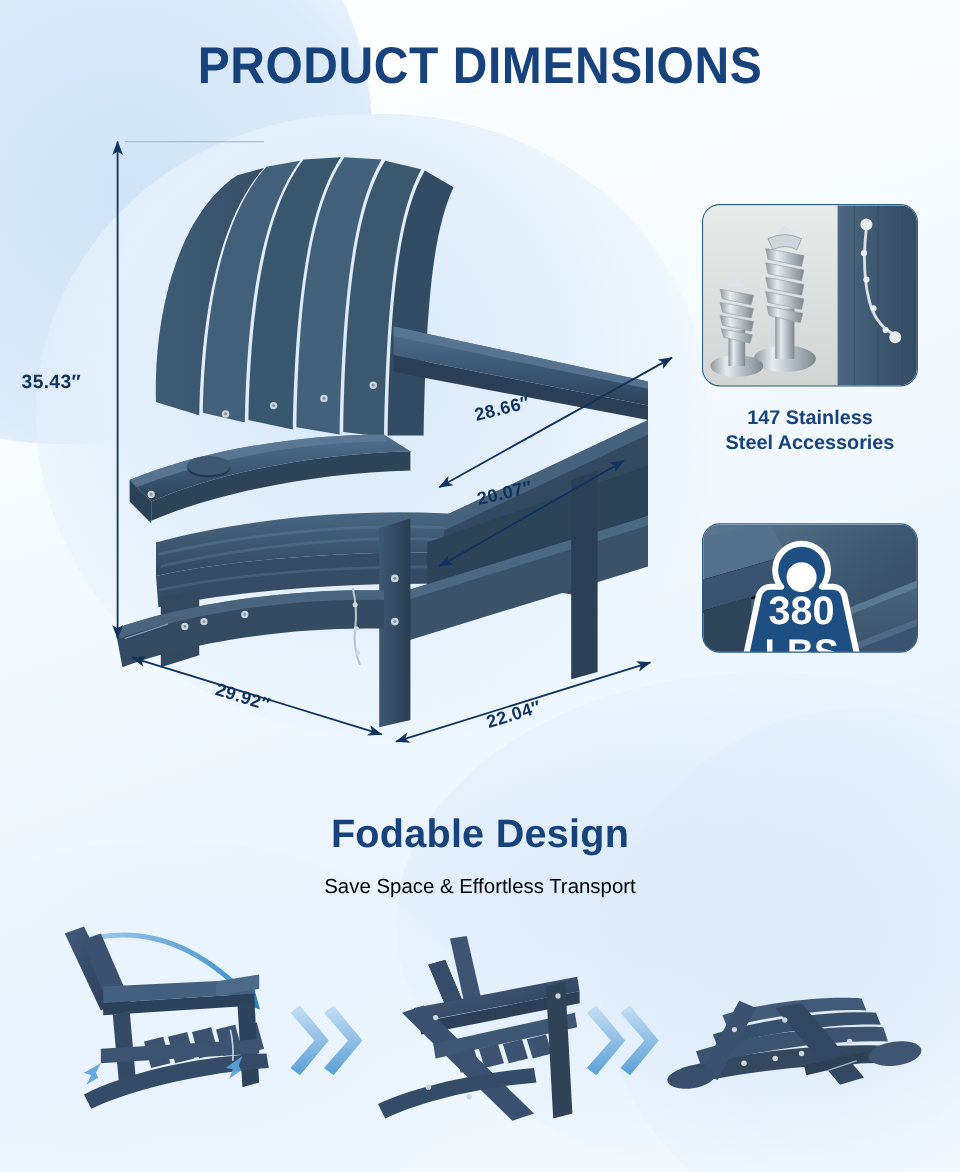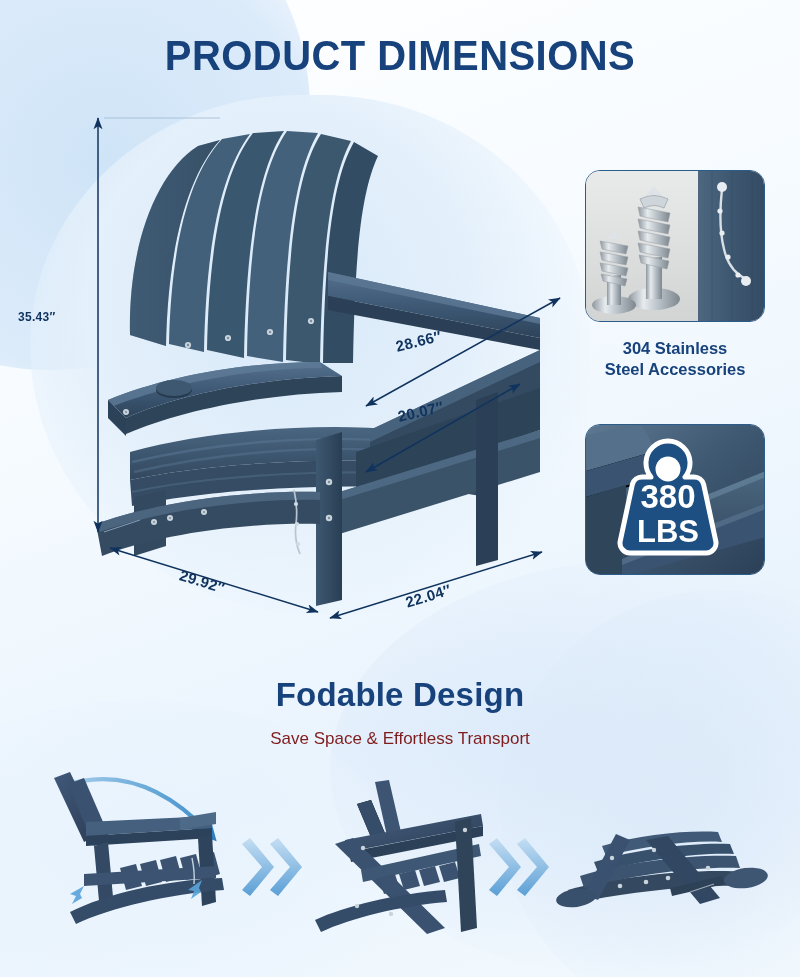--- a/index.html
+++ b/index.html
@@ -49,47 +49,47 @@
   
   .dim{
     position:absolute;
     color:#10335e;
     font-weight:bold;
     font-size:15px;
     letter-spacing:.3px;
     white-space:nowrap;
     font-family:"Liberation Sans", sans-serif;
   }
-  .dim-h     { left:18px;  top:310px; font-size:12px; }
+  .dim-h     { left:18px;  top:310px; font-size:16px; }
   .dim-depth { left:396px; top:338px; transform:rotate(-14deg); transform-origin:left center;}
   .dim-seat  { left:398px; top:408px; transform:rotate(-13deg); transform-origin:left center;}
   .dim-side  { left:180px; top:566px; transform:rotate(17deg); transform-origin:left center;}
   .dim-width { left:406px; top:594px; transform:rotate(-17deg); transform-origin:left center;}
 
   
   .card{ position:absolute; border:1.6px solid #2c5c8a; border-radius:15px; overflow:hidden;
          background:#e8eaec; }
   .card-screws{ left:585px; top:170px; width:180px; height:152px; }
-  .card-weight{ left:585px; top:424px; width:180px; height:151px; }
+  .card-weight{ left:585px; top:436px; width:180px; height:108px; }
   .card-cap{
     position:absolute; width:210px; text-align:center;
     color:#17427c; font-weight:bold; font-size:16.5px; line-height:1.28;
     font-family:"Liberation Sans", sans-serif;
   }
   .cap-screws{ left:570px; top:338px; }
   .cap-weight{ left:570px; top:597px; font-size:17px; }
 
   
   .fold-title{
     position:absolute; left:0; right:0; top:676px; text-align:center;
     color:#17427c; font-weight:bold; font-size:33px; letter-spacing:.2px;
   }
   .fold-sub{
     position:absolute; left:0; right:0; top:729px; text-align:center;
-    color:#7f1d1d; font-size:17px;
+    color:#000000; font-size:17px;
   }
   .stage{ position:absolute; }
   .stage-1{ left:40px;  top:762px; width:235px; height:180px; }
   .stage-2{ left:305px; top:778px; width:195px; height:160px; }
   .stage-3{ left:550px; top:806px; width:235px; height:130px; }
 
   .chev{ position:absolute; width:66px; height:58px; }
   .chev-1{ left:240px; top:838px; }
   .chev-2{ left:487px; top:838px; }
 </style>
@@ -309,21 +309,21 @@
         <circle cx="160" cy="110" r="5"></circle>
         <circle cx="134" cy="40" r="2.6"></circle>
         <circle cx="136" cy="62" r="2.6"></circle>
         <circle cx="142" cy="86" r="2.6"></circle>
         <circle cx="152" cy="104" r="2.6"></circle>
       </g>
       <rect width="180" height="152" fill="none"></rect>
     </svg>
   </div>
   <div class="card-cap cap-screws">
-    <span>304 Stainless</span><br>
+    <span>147 Stainless</span><br>
     <span>Steel Accessories</span>
   </div>
 
   <div class="card card-weight">
     <svg width="180" height="152" viewBox="0 0 180 152" xmlns="http://www.w3.org/2000/svg">
       <defs>
         <linearGradient id="deckG" x1="0" y1="0" x2="1" y2="1">
           <stop offset="0%" stop-color="#5d7890"></stop>
           <stop offset="45%" stop-color="#3f5972"></stop>
           <stop offset="100%" stop-color="#2b4057"></stop>

